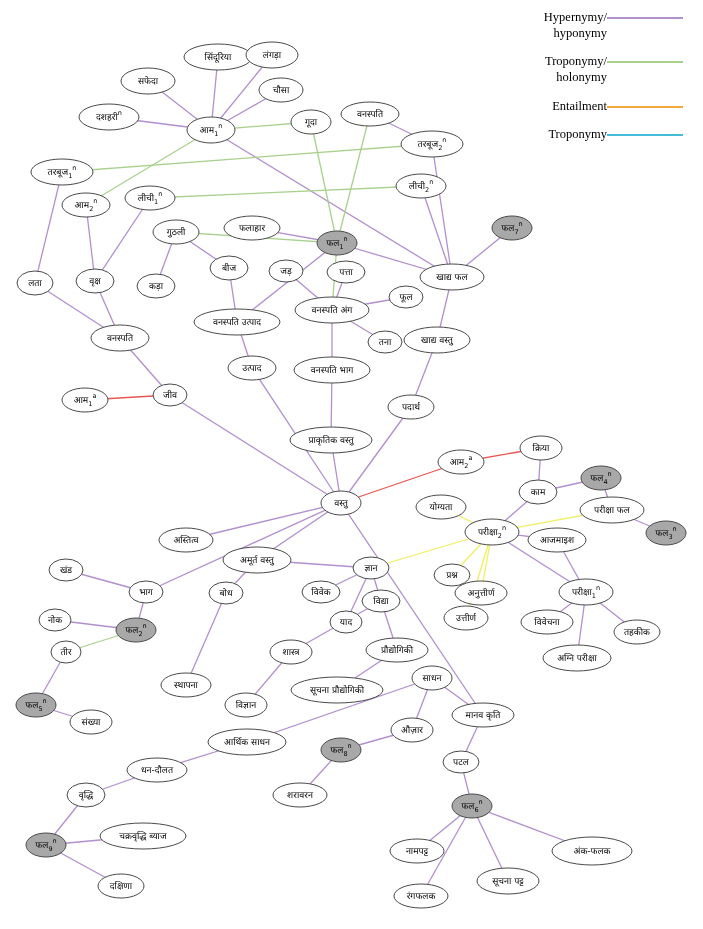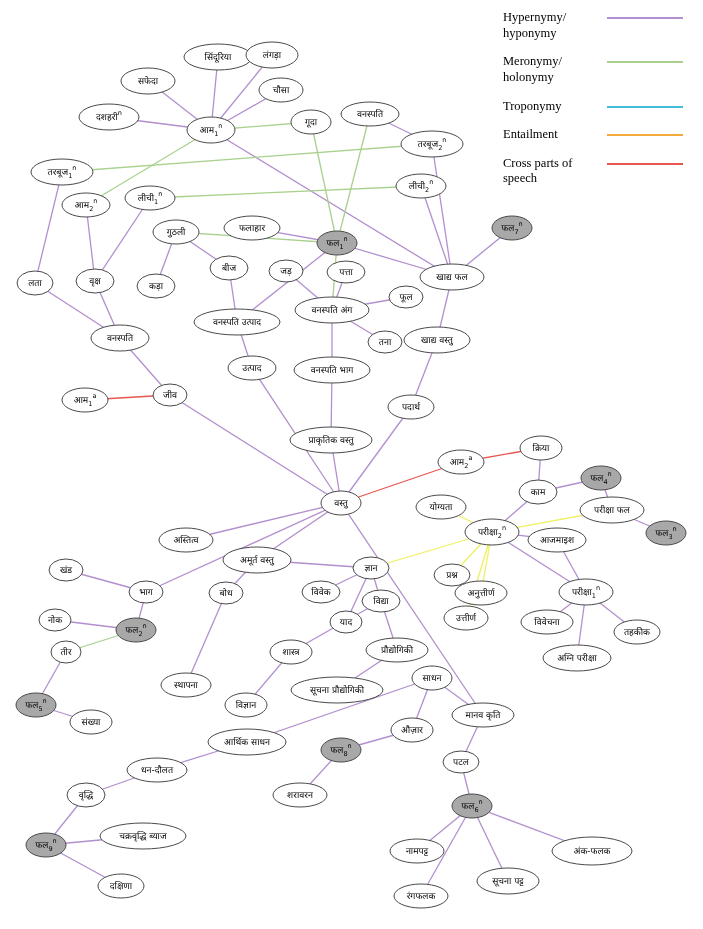--- a/index.html
+++ b/index.html
@@ -1,21 +1,21 @@
 <!DOCTYPE html>
 <html><head>
 <meta charset="utf-8">
 <style>
   html,body{margin:0;padding:0;background:#fff;}
   #stage{position:relative;width:703px;height:929px;background:#ffffff;overflow:hidden;
          font-family:"DejaVu Sans",sans-serif;}
   #graph{position:absolute;left:0;top:0;}
   #graph text{font-family:"DejaVu Sans",sans-serif;}
   .legend{position:absolute;top:10px;left:503px;width:197px;display:flex;flex-direction:column;
-          gap:13px;font-family:"Liberation Serif",serif;font-size:12.5px;color:#000;}
+          gap:13px;font-family:"Liberation Serif",serif;font-size:12.5px;color:#000;text-align:right;}
   .legend-item{display:flex;align-items:flex-start;}
   .legend-label{width:104px;line-height:1.25;}
   .legend-label span{display:block;}
   .legend-swatch{height:2px;width:76px;margin-top:7px;flex:none;}
 </style>
 </head>
 <body>
 
 <div id="stage">
 
@@ -480,41 +480,34 @@
   <div class="legend">
     <div class="legend-item">
       <div class="legend-label">
         <span>Hypernymy/</span>
         <span>hyponymy</span>
       </div>
       <div class="legend-swatch" style="background: rgb(178, 143, 206);"></div>
     </div>
     <div class="legend-item">
       <div class="legend-label">
-        <span>Meronymy/</span>
+        <span>Troponymy/</span>
         <span>holonymy</span>
       </div>
       <div class="legend-swatch" style="background: rgb(169, 209, 142);"></div>
-    </div>
-    <div class="legend-item">
-      <div class="legend-label">
-        <span>Troponymy</span>
-        <span></span>
-      </div>
-      <div class="legend-swatch" style="background: rgb(69, 188, 217);"></div>
     </div>
     <div class="legend-item">
       <div class="legend-label">
         <span>Entailment</span>
         <span></span>
       </div>
       <div class="legend-swatch" style="background: rgb(242, 170, 60);"></div>
     </div>
     <div class="legend-item">
       <div class="legend-label">
-        <span>Cross parts of</span>
-        <span>speech</span>
+        <span>Troponymy</span>
+        <span></span>
       </div>
-      <div class="legend-swatch" style="background: rgb(233, 86, 79);"></div>
+      <div class="legend-swatch" style="background: rgb(69, 188, 217);"></div>
     </div>
   </div>
 
 </div>
 
 </body></html>

